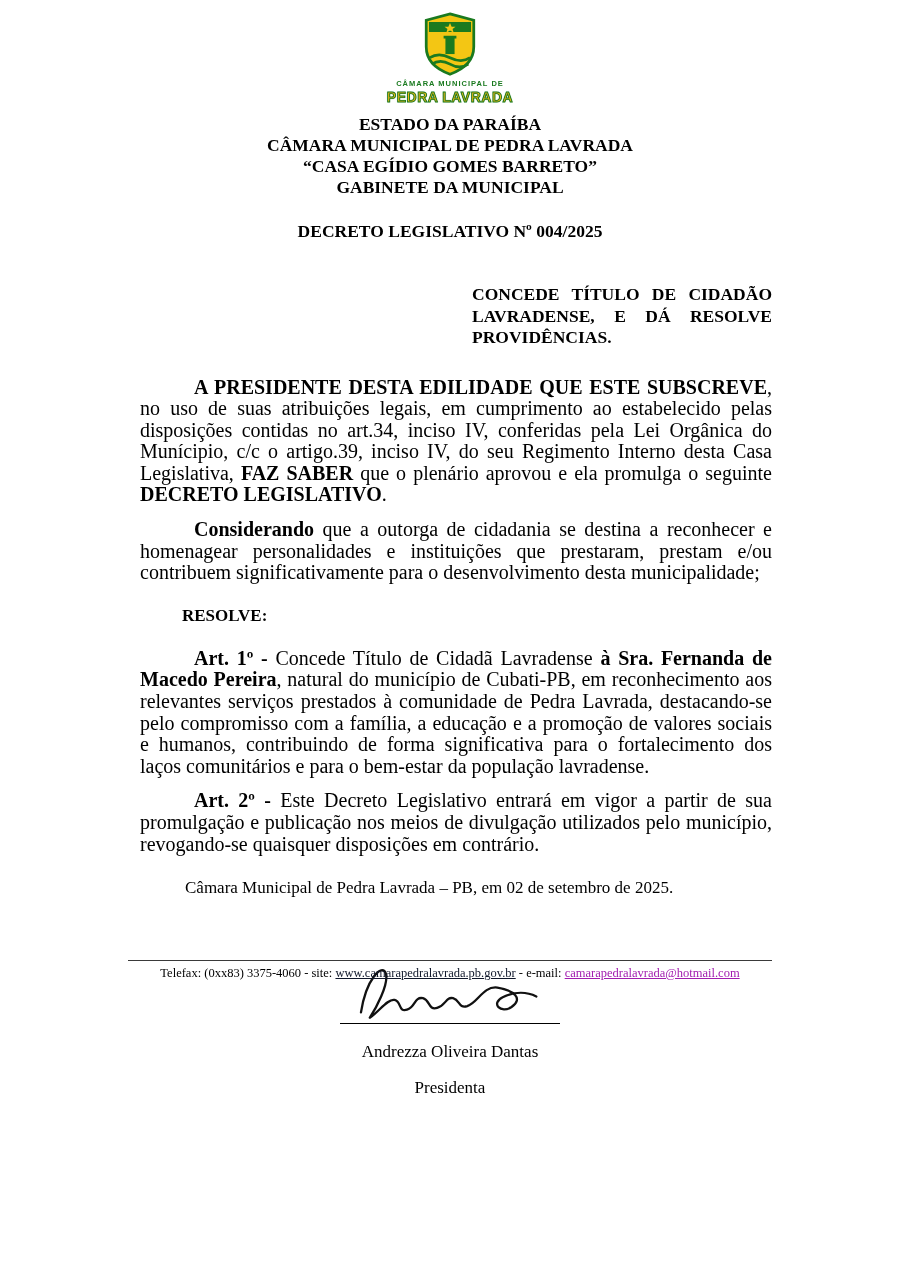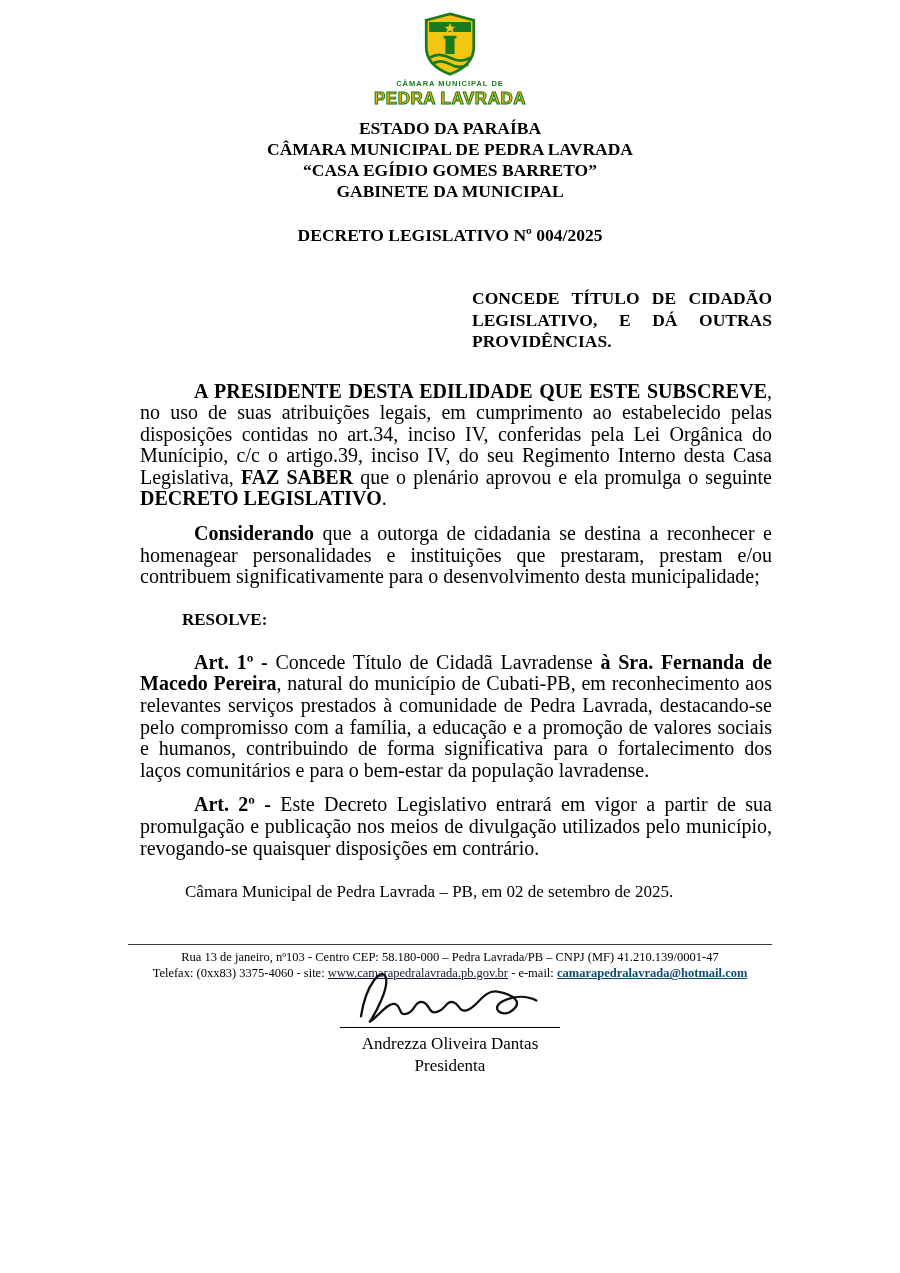--- a/index.html
+++ b/index.html
@@ -18,21 +18,21 @@
   .coat { display: block; margin: 0 auto; }
   .logo-org-small {
     display: block;
     font-family: "Liberation Sans", sans-serif;
     font-size: 7.5px; font-weight: bold; letter-spacing: 1px;
     color: #1a7a1f; margin-top: 3px;
   }
   .logo-org-name {
     display: block;
     font-family: "Liberation Sans", sans-serif;
-    font-size: 17px; font-weight: bold; letter-spacing: 0.5px;
+    font-size: 14px; font-weight: bold; letter-spacing: 0.5px;
     color: #e7b416;
     -webkit-text-stroke: 0.9px #1a7a1f;
     text-shadow: 0 0 1px #1a7a1f;
     margin-top: 1px;
   }
 
   
   .header-block { text-align: center; margin-top: 9px; }
   .header-line { font-size: 17.5px; font-weight: bold; line-height: 21px; }
   .decree-title {
@@ -66,36 +66,36 @@
   }
 
   
   .signature-block { text-align: center; margin-top: 62px; }
   .sig-wrap {
     display: inline-block;
     border-bottom: 1.5px solid #000;
     padding: 0 14px 0 6px;
     line-height: 0;
   }
-  .sig-name { font-size: 17px; margin-top: 3px; }
-  .sig-title { font-size: 17px; margin-top: 2px; }
+  .sig-name { font-size: 17px; margin-top: 15px; }
+  .sig-title { font-size: 17px; margin-top: 16px; }
 
   
   .footer {
     position: absolute; left: 128px; right: 128px; bottom: 36px;
     border-top: 1.5px solid #3a3a3a;
     padding-top: 4px;
     text-align: center;
     font-size: 12.5px; line-height: 16px;
   }
   .link-plain {
     text-decoration: underline; color: #0f172a; cursor: pointer;
   }
   .link-blue {
-    text-decoration: underline; color: #0c4a6e; cursor: pointer; font-weight: bold;
+    text-decoration: underline; color: #a21caf; cursor: pointer;
   }
 </style>
 </head>
 <body>
 
 <div class="page">
 
   <div class="logo-block">
     <svg class="coat" width="58" height="64" viewBox="0 0 60 70" aria-hidden="true">
       <path d="M30 2 L56 9 L56 38 C56 54 44 63 30 68 C16 63 4 54 4 38 L4 9 Z" fill="#f3c614" stroke="#1a7a1f" stroke-width="3"></path>
@@ -113,21 +113,21 @@
   <div class="content">
     <div class="header-block">
       <div class="header-line">ESTADO DA PARAÍBA</div>
       <div class="header-line">CÂMARA MUNICIPAL DE PEDRA LAVRADA</div>
       <div class="header-line">“CASA EGÍDIO GOMES BARRETO”</div>
       <div class="header-line">GABINETE DA MUNICIPAL</div>
     </div>
 
     <div class="decree-title">DECRETO LEGISLATIVO Nº 004/2025</div>
 
-    <div class="ementa">CONCEDE TÍTULO DE CIDADÃO LEGISLATIVO, E DÁ OUTRAS PROVIDÊNCIAS.</div>
+    <div class="ementa">CONCEDE TÍTULO DE CIDADÃO LAVRADENSE, E DÁ RESOLVE PROVIDÊNCIAS.</div>
 
     <p class="para"><span class="b">A PRESIDENTE DESTA EDILIDADE QUE ESTE SUBSCREVE</span><span>, no uso de suas atribuições legais, em cumprimento ao estabelecido pelas disposições contidas no art.34, inciso IV, conferidas pela Lei Orgânica do Munícipio, c/c o artigo.39, inciso IV, do seu Regimento Interno desta Casa Legislativa, </span><span class="b">FAZ SABER</span><span> que o plenário aprovou e ela promulga o seguinte </span><span class="b">DECRETO LEGISLATIVO</span><span>.</span></p>
 
     <p class="para"><span class="b">Considerando</span><span> que a outorga de cidadania se destina a reconhecer e homenagear personalidades e instituições que prestaram, prestam e/ou contribuem significativamente para o desenvolvimento desta municipalidade;</span></p>
 
     <div class="resolve-line">RESOLVE:</div>
 
     <p class="para"><span class="b">Art. 1º - </span><span>Concede Título de Cidadã Lavradense </span><span class="b">à Sra. Fernanda de Macedo Pereira</span><span>, natural do município de Cubati-PB, em reconhecimento aos relevantes serviços prestados à comunidade de Pedra Lavrada, destacando-se pelo compromisso com a família, a educação e a promoção de valores sociais e humanos, contribuindo de forma significativa para o fortalecimento dos laços comunitários e para o bem-estar da população lavradense.</span></p>
 
     <p class="para"><span class="b">Art. 2º - </span><span>Este Decreto Legislativo entrará em vigor a partir de sua promulgação e publicação nos meios de divulgação utilizados pelo município, revogando-se quaisquer disposições em contrário.</span></p>
@@ -144,17 +144,16 @@
                    C 146 47, 152 28, 168 30 C 186 33, 198 42, 184 52
                    C 172 60, 160 48, 174 41 C 188 34, 202 35, 212 40" fill="none" stroke="#111111" stroke-width="2.6" stroke-linecap="round" stroke-linejoin="round"></path>
         </svg>
       </span>
       <div class="sig-name">Andrezza Oliveira Dantas</div>
       <div class="sig-title">Presidenta</div>
     </div>
   </div>
 
   <div class="footer">
-    <div>Rua 13 de janeiro, nº103 - Centro CEP: 58.180-000 – Pedra Lavrada/PB – CNPJ (MF) 41.210.139/0001-47</div>
     <div><span>Telefax: (0xx83) 3375-4060 - site: </span><a class="link-plain">www.camarapedralavrada.pb.gov.br</a><span> - e-mail: </span><a class="link-blue">camarapedralavrada@hotmail.com</a></div>
   </div>
 
 </div>
 
 </body></html>

